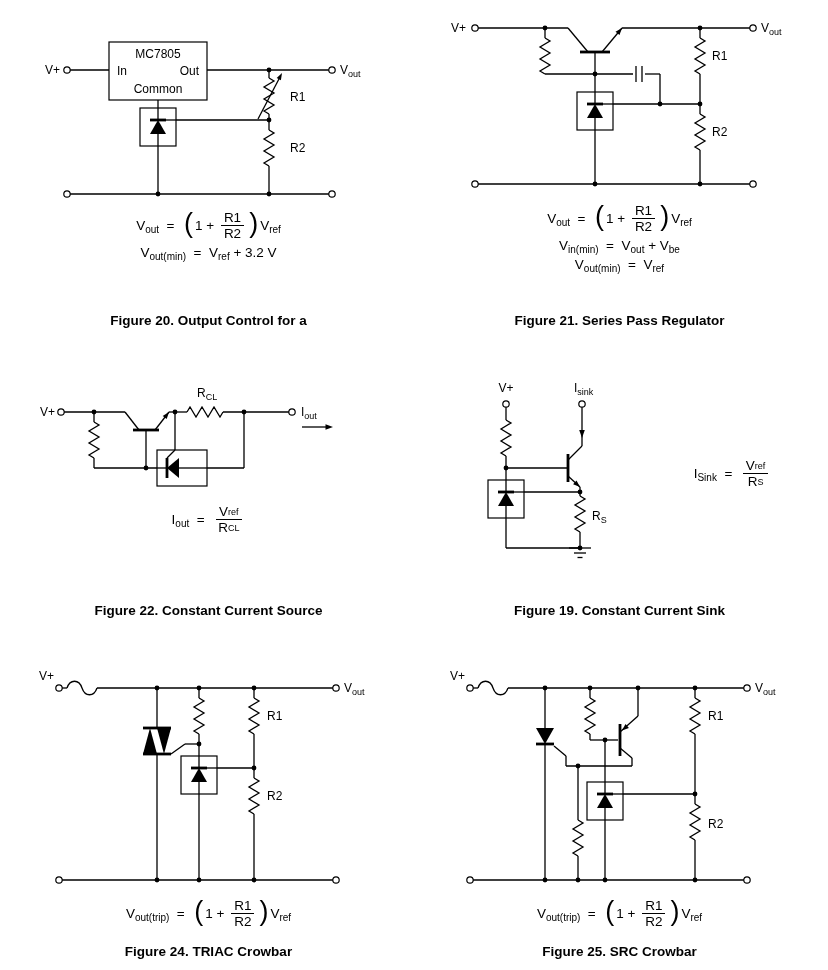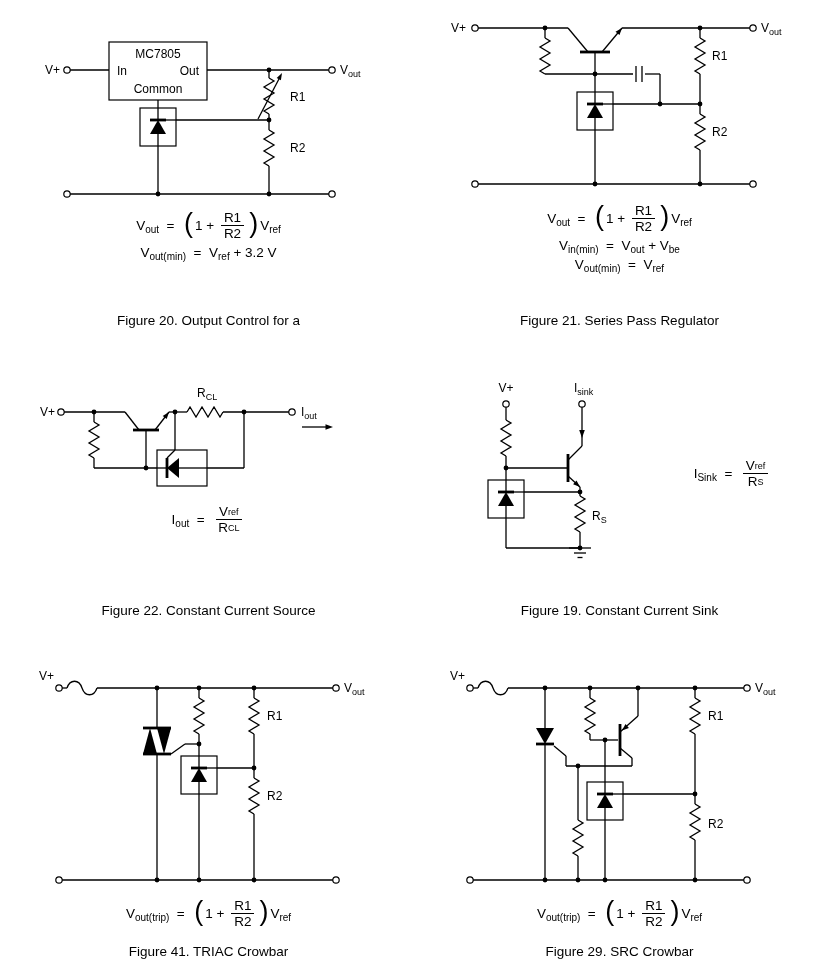--- a/index.html
+++ b/index.html
@@ -2,21 +2,21 @@
 <html><head>
 <meta charset="utf-8">
 <style>
   * { margin:0; padding:0; box-sizing:border-box; }
   html,body { background:#fff; }
   body { font-family:"Liberation Sans", sans-serif; color:#000; }
   .page { width:828px; height:970px; background:#fff; padding:12px 16px 0 16px; overflow:hidden; }
   .grid { display:grid; grid-template-columns:1fr 1fr; column-gap:26px;
           grid-template-rows:318px 240px auto; row-gap:50px; }
   .figure { display:flex; flex-direction:column; align-items:center; height:100%; }
-  .caption { margin-top:auto; text-align:center; font-weight:normal; font-size:13.5px; line-height:1.3; padding-top:10px; }
+  .caption { margin-top:auto; text-align:center; font-weight:bold; font-size:13.5px; line-height:1.3; padding-top:10px; }
   .equations { margin-top:2px; }
   .eq { display:flex; align-items:center; justify-content:center; font-size:13.5px; margin:4px 0; color:#000; }
   .eq .tx { white-space:pre; }
   .eq .sub { display:inline-block; font-size:10px; transform:translateY(4px); white-space:pre; }
   .eq .bigp { font-size:27px; font-weight:300; padding:0 2px; transform:translateY(-2px); }
   .frac { display:inline-flex; flex-direction:column; align-items:center; margin:0 3px; }
   .frac .num, .frac .den { display:flex; align-items:flex-start; justify-content:center; padding:0 3px; }
   .frac .num { border-bottom:1.2px solid #000; }
   .frac .sub { font-size:9px; transform:translateY(3px); }
   .row23 { display:flex; align-items:center; gap:16px; }
@@ -432,21 +432,21 @@
               <span class="den">
                 <span class="tx">R2</span>
               </span>
             </span>
             <span class="bigp">)</span>
             <span class="tx">V</span>
             <span class="sub">ref</span>
           </div>
       </div>
       <div class="caption">
-        <div>Figure 41. TRIAC Crowbar</div>
+        <div>Figure 24. TRIAC Crowbar</div>
       </div>
     </section>
 
     <section class="figure">
       <svg width="340" height="222" viewBox="0 0 340 222">
         <g class="w">
           <line x1="23" y1="18" x2="28" y2="18"></line>
           <path d="M28,18 C31,9 40,9 43,18 C46,27 55,27 58,18"></path>
           <line x1="58" y1="18" x2="294" y2="18"></line>
           <line x1="95" y1="18" x2="95" y2="58"></line>
@@ -529,18 +529,18 @@
               <span class="den">
                 <span class="tx">R2</span>
               </span>
             </span>
             <span class="bigp">)</span>
             <span class="tx">V</span>
             <span class="sub">ref</span>
           </div>
       </div>
       <div class="caption">
-        <div>Figure 29. SRC Crowbar</div>
+        <div>Figure 25. SRC Crowbar</div>
       </div>
     </section>
 
   </div>
 </div>
 
 </body></html>

